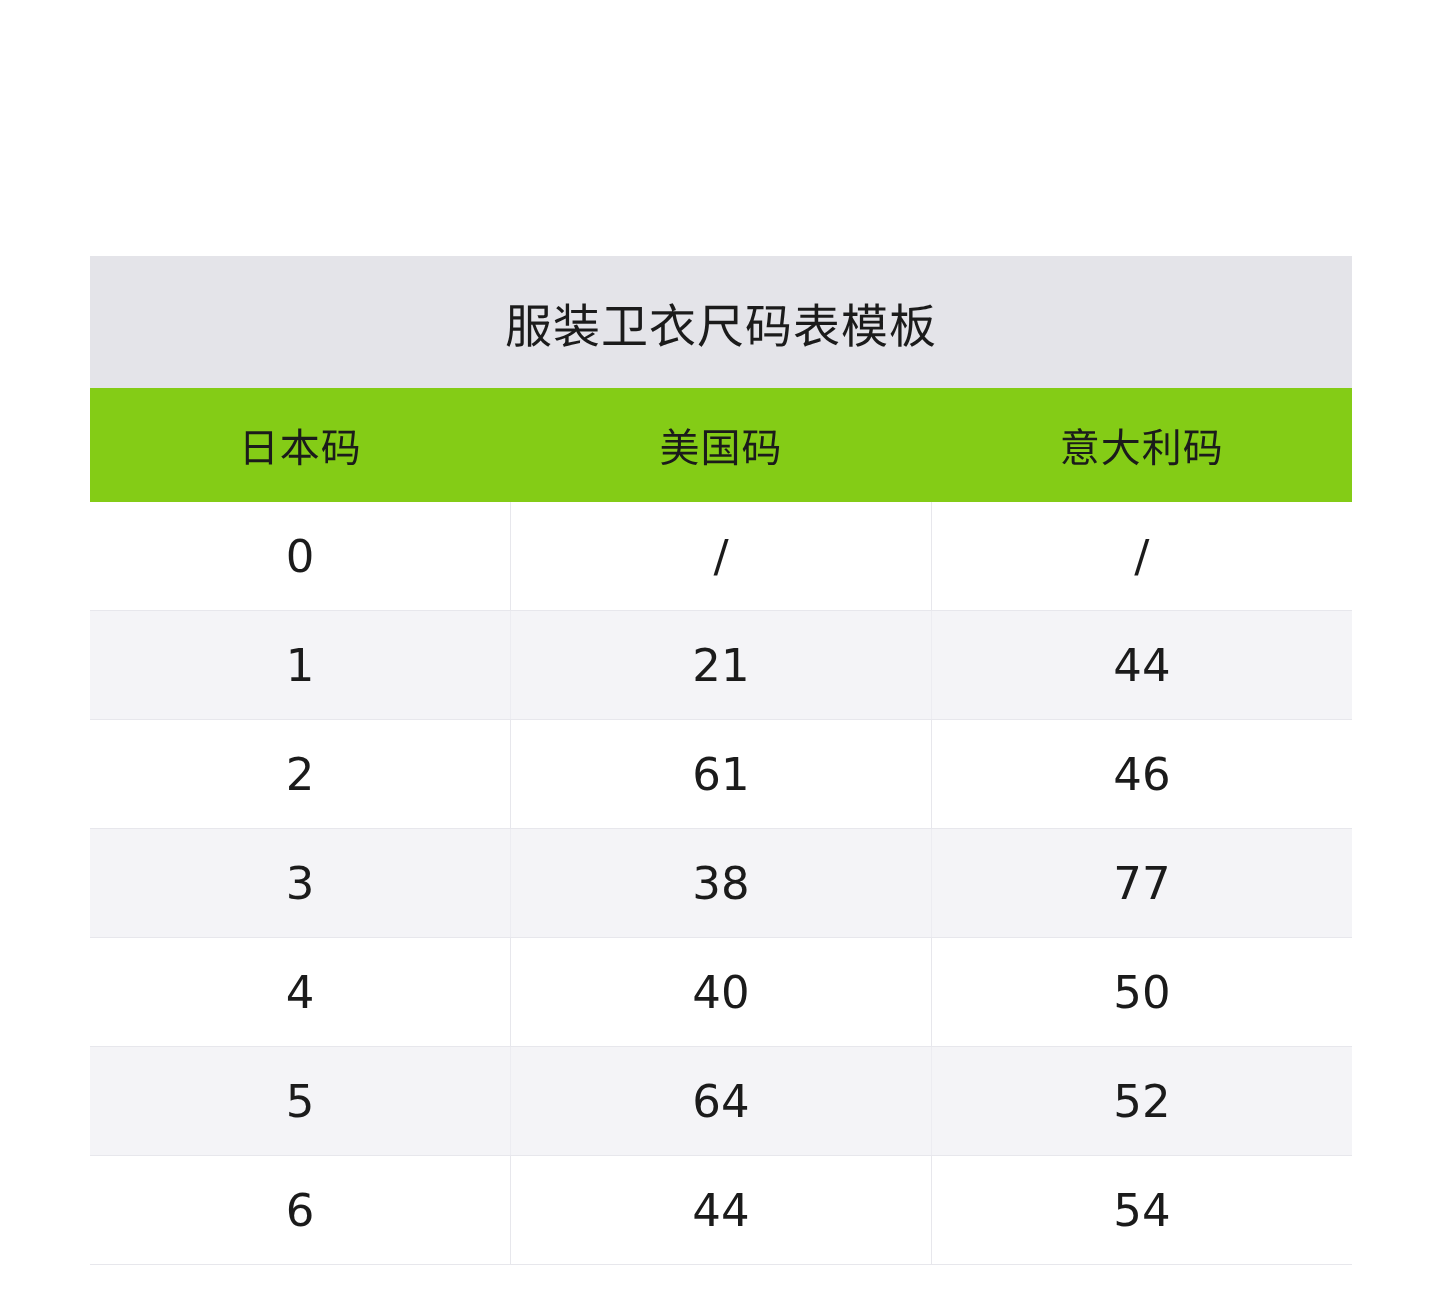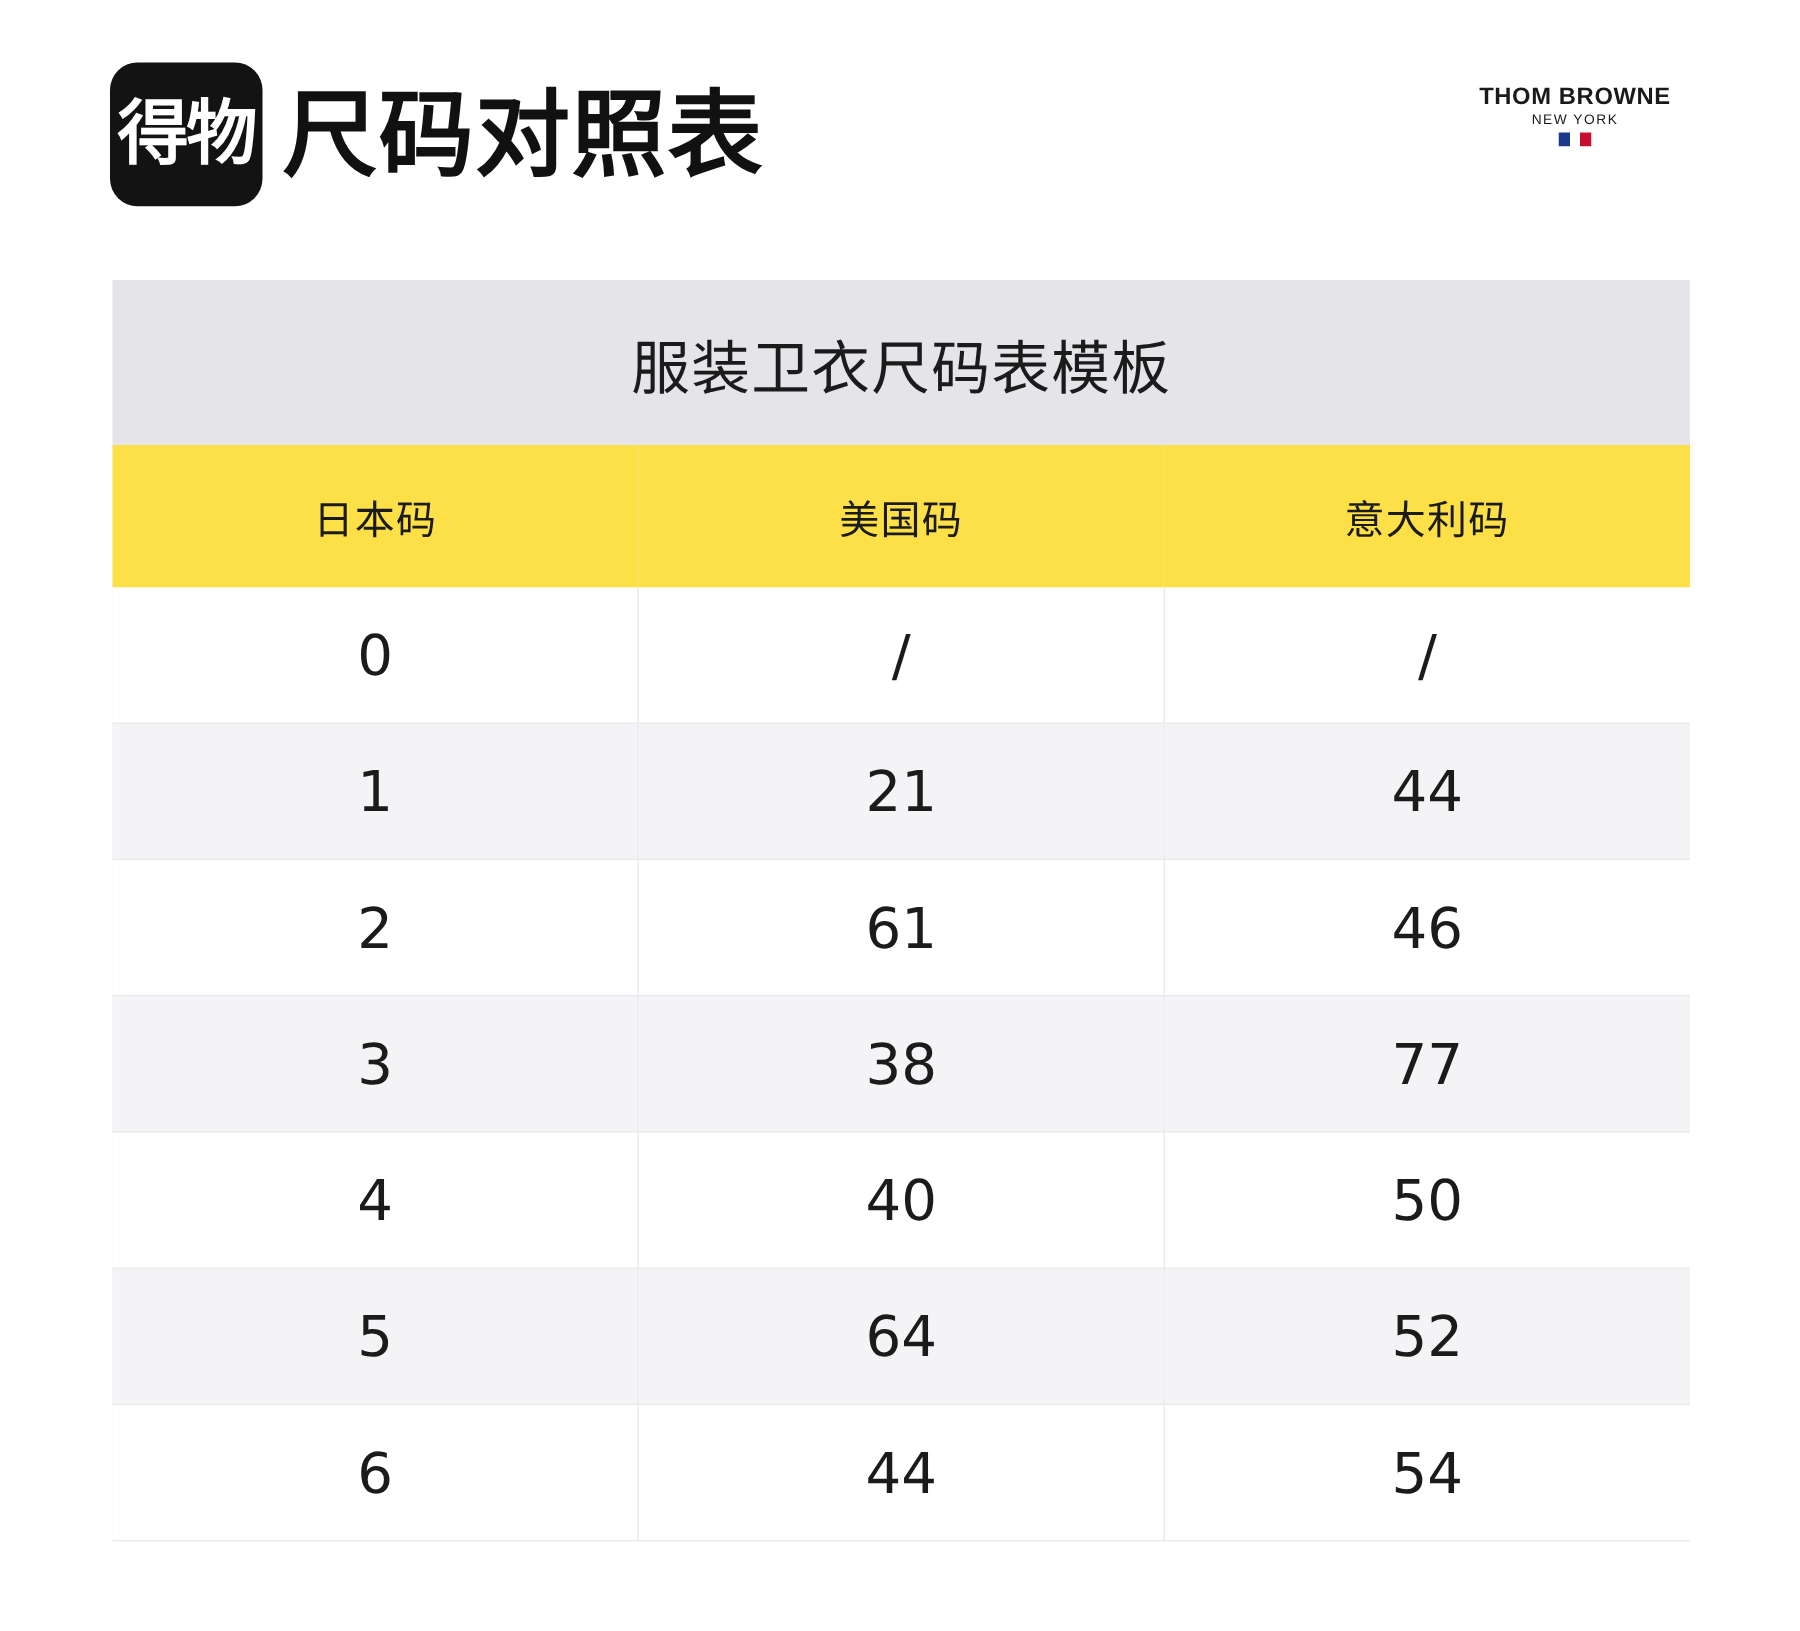--- a/index.html
+++ b/index.html
@@ -114,38 +114,39 @@
   .table-caption {
     height: 132px;
     background: #e4e4e9;
     display: flex;
     align-items: center;
     justify-content: center;
     font-size: 47px;
     color: #1b1b1b;
     letter-spacing: 1px;
     font-family: "DejaVu Sans", "Liberation Sans", sans-serif;
+    margin-top: 32px;
   }
   table.size-table {
     width: 100%;
     border-collapse: collapse;
     table-layout: fixed;
     background: #f4f4f7;
   }
   table.size-table th,
   table.size-table td {
     text-align: center;
     font-weight: normal;
     color: #1b1b1b;
     font-family: "DejaVu Sans", "Liberation Sans", sans-serif;
   }
   table.size-table thead th {
     height: 112px;
-    font-size: 32px;
-    background: #fde047;
+    font-size: 40px;
+    background: #84cc16;
     border: none;
     letter-spacing: 1px;
   }
   table.size-table tbody td {
     height: 106px;
     font-size: 45px;
     border-right: 1px solid #e7e7ec;
     border-bottom: 1px solid #e7e7ec;
   }
   table.size-table tbody td:last-child {
@@ -160,40 +161,20 @@
   table.size-table tbody tr:nth-child(even) td {
     border-right-color: #ececf1;
   }
   .col-pad-left { width: 33.33%; }
 </style>
 </head>
 <body>
 
 <div class="page">
 
-  <div class="header">
-
-    <div class="brand-block">
-      <div class="logo-badge">
-        <span>得物</span>
-      </div>
-      <div class="header-title">尺码对照表</div>
-    </div>
-
-    <div class="maker-logo">
-      <div class="maker-name">THOM BROWNE</div>
-      <div class="maker-sub">NEW YORK</div>
-      <div class="maker-flag">
-        <i class="f1"></i>
-          <i class="f2"></i>
-          <i class="f3"></i>
-      </div>
-    </div>
-
-  </div>
 
   <div class="table-wrap">
 
     <div class="table-caption">服装卫衣尺码表模板</div>
 
     <table class="size-table">
       <colgroup>
         <col class="col-pad-left">
           <col class="col-pad-left">
           <col class="col-pad-left">

